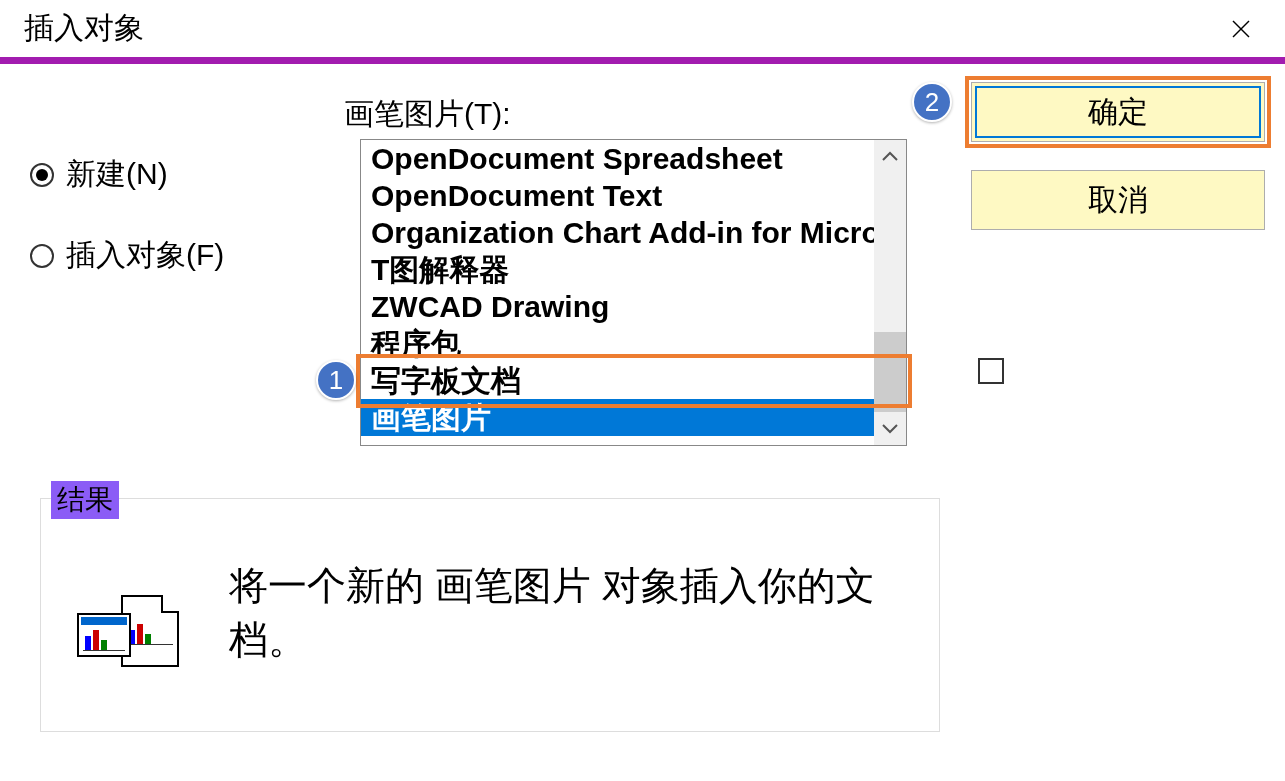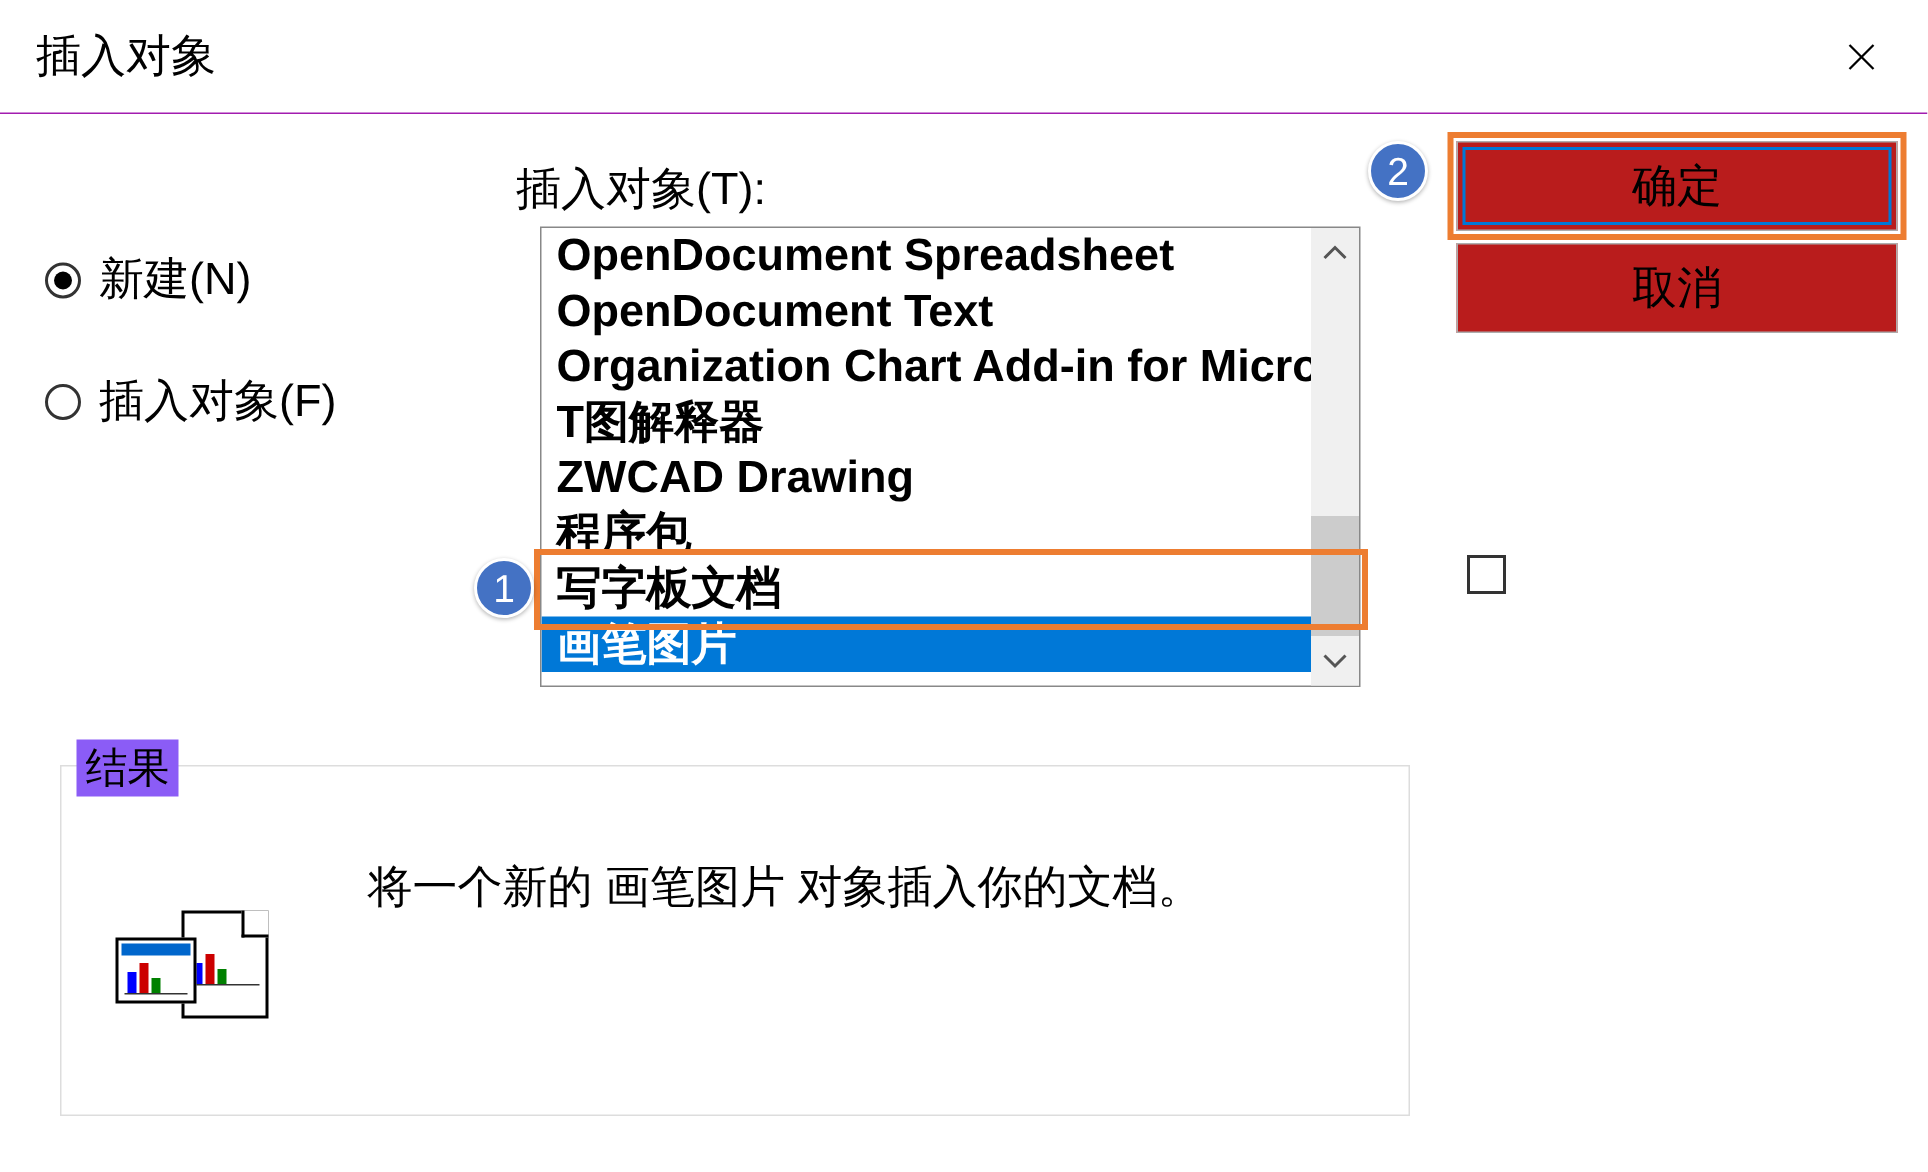--- a/index.html
+++ b/index.html
@@ -4,26 +4,26 @@
 <style>
   * { box-sizing: border-box; margin: 0; padding: 0; }
   body {
     font-family: "Segoe UI", "Microsoft YaHei", sans-serif;
     background: #fff;
     width: 1285px;
     height: 781px;
     overflow: hidden;
   }
   .titlebar {
-    height: 76px;
+    height: 64px;
     display: flex;
     align-items: center;
     justify-content: space-between;
     padding: 0 24px 0 24px;
-    border-bottom: 1px solid #a21caf;
+    border-bottom: 7px solid #a21caf;
   }
   .titlebar-title {
     font-size: 30px;
     color: #000;
   }
   .close-btn {
     width: 40px;
     height: 40px;
     display: flex;
     align-items: center;
@@ -130,29 +130,29 @@
     cursor: pointer;
   }
   .buttons-col {
     position: absolute;
     right: 20px;
     top: 18px;
   }
   .dlg-button {
     width: 294px;
     height: 60px;
-    background: #b91c1c;
+    background: #fef9c3;
     border: 1.5px solid #adadad;
     font-size: 30px;
     color: #000;
     display: flex;
     align-items: center;
     justify-content: center;
     cursor: pointer;
-    margin-bottom: 8px;
+    margin-bottom: 28px;
   }
   .ok-highlight {
     position: absolute;
     right: 14px;
     top: 12px;
     width: 306px;
     height: 72px;
     border: 4px solid #ed7d31;
     pointer-events: none;
     z-index: 10;
@@ -225,23 +225,23 @@
     position: absolute;
     left: 10px;
     top: -18px;
     background: #8b5cf6;
     padding: 0 6px;
     font-size: 28px;
     color: #000;
   }
   .result-desc {
     position: absolute;
-    left: 204px;
+    left: 188px;
     top: 60px;
-    font-size: 30px;
+    font-size: 39px;
     color: #000;
   }
   .result-icon {
     position: absolute;
     left: 36px;
     top: 96px;
     width: 108px;
     height: 88px;
   }
   .doc-back {
@@ -313,21 +313,21 @@
     <div class="radio-item">
       <span class="radio-circle checked"></span>
       <span class="radio-label">新建(N)</span>
     </div>
     <div class="radio-item">
       <span class="radio-circle"></span>
       <span class="radio-label">插入对象(F)</span>
     </div>
   </div>
 
-  <div class="listbox-label">插入对象(T):</div>
+  <div class="listbox-label">画笔图片(T):</div>
 
   <div class="listbox-container">
     <div class="listbox-items">
       <div class="listbox-item">OpenDocument Spreadsheet</div>
       <div class="listbox-item">OpenDocument Text</div>
       <div class="listbox-item">Organization Chart Add-in for Microsof</div>
       <div class="listbox-item">T图解释器</div>
       <div class="listbox-item">ZWCAD Drawing</div>
       <div class="listbox-item">程序包</div>
       <div class="listbox-item">写字板文档</div>

